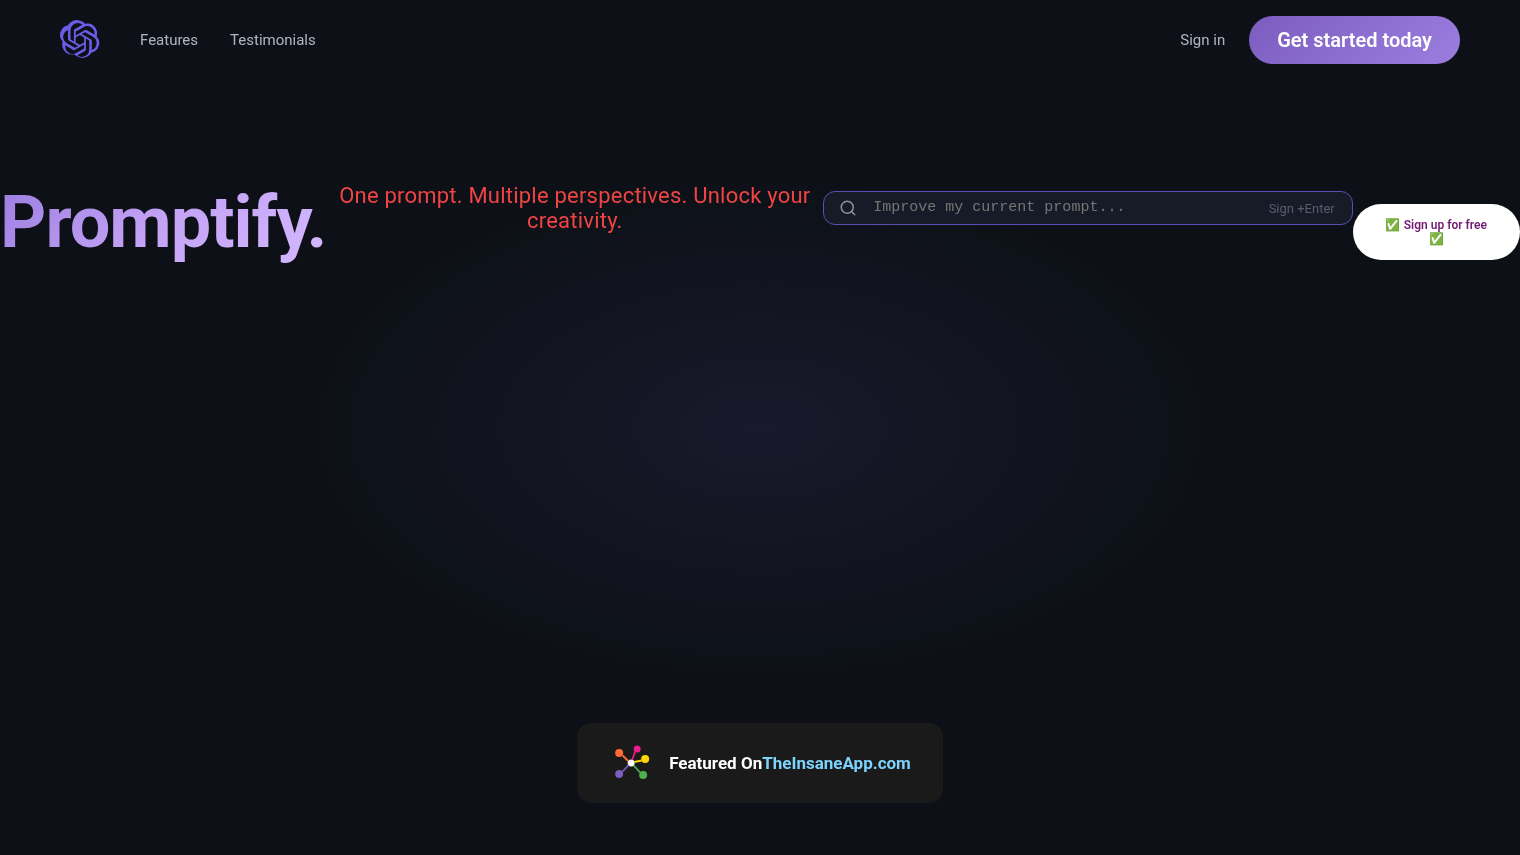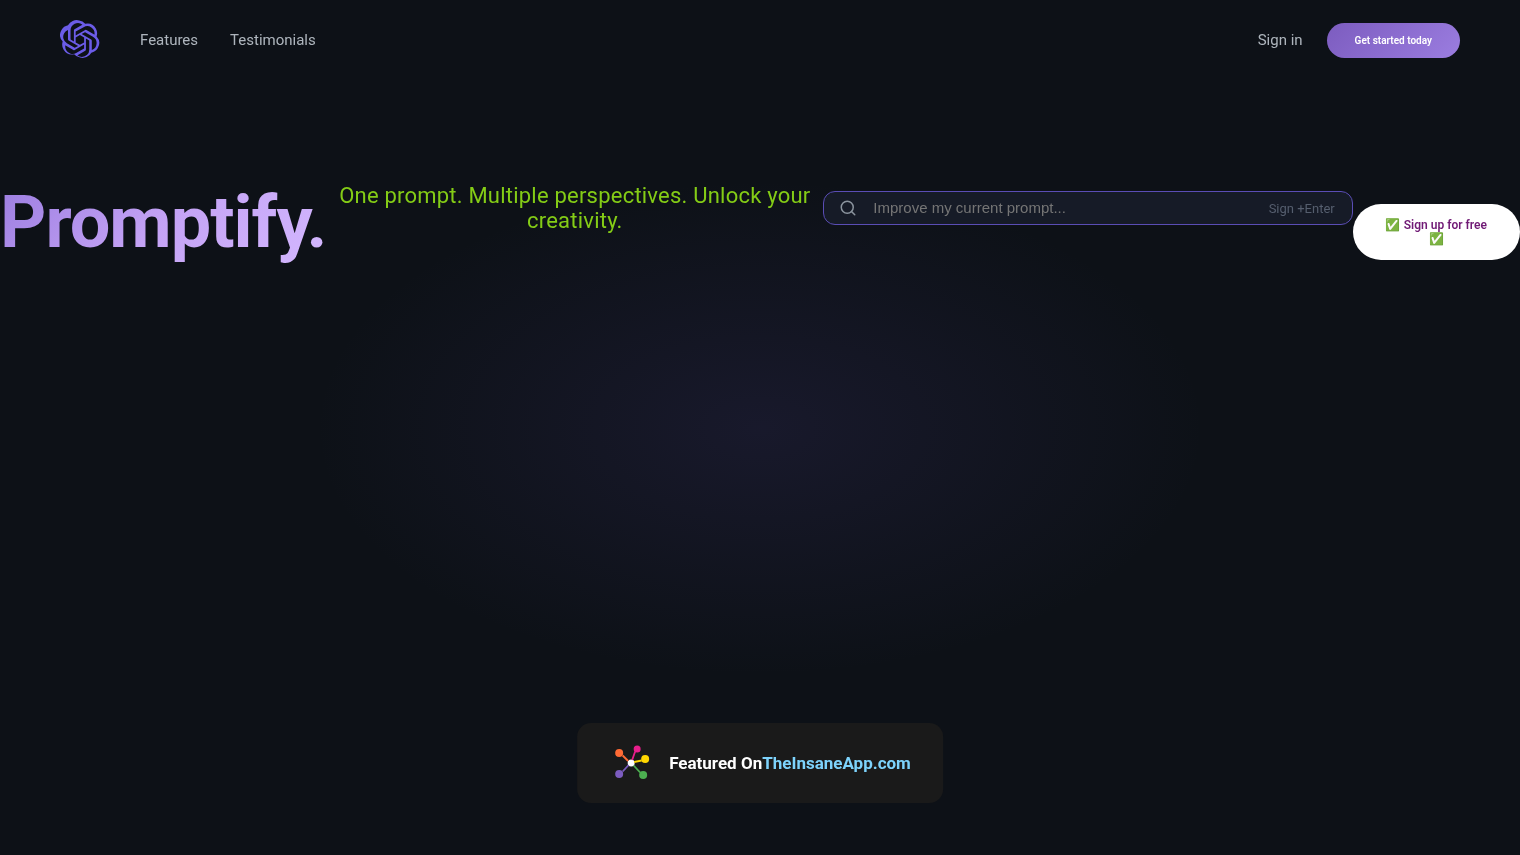--- a/index.html
+++ b/index.html
@@ -78,21 +78,21 @@
       border: none;
       font-family: inherit;
     }
 
     .get-started-btn {
       background: linear-gradient(135deg, #7c5cbf 0%, #9b7de0 100%);
       color: #fff;
       border: none;
       border-radius: 30px;
       padding: 12px 28px;
-      font-size: 10px;
+      font-size: 20px;
       font-weight: 600;
       cursor: pointer;
       font-family: inherit;
       white-space: nowrap;
     }
 
     
     .hero {
       display: flex;
       flex-direction: row;
@@ -118,21 +118,21 @@
     .hero-subtitle {
       font-size: 22px;
       color: #8b949e;
       text-align: center;
       font-weight: 400;
       margin-bottom: 48px;
       letter-spacing: 0.01em;
     }
 
     .hero-subtitle span {
-      color: #84cc16;
+      color: #ef4444;
     }
 
     
     .search-container {
       width: 610px;
       position: relative;
       margin-bottom: 48px;
     }
 
     .search-bar {
@@ -159,21 +159,21 @@
       align-items: center;
     }
 
     .search-input {
       width: 100%;
       background: transparent;
       border: none;
       outline: none;
       font-size: 15px;
       color: #8b949e;
-      font-family: Liberation Sans, sans-serif;
+      font-family: Liberation Mono, monospace;
       padding: 16px 20px 16px 50px;
       position: absolute;
       top: 0;
       left: 0;
       height: 100%;
       border-radius: 12px;
     }
 
     .search-shortcut {
       position: absolute;

